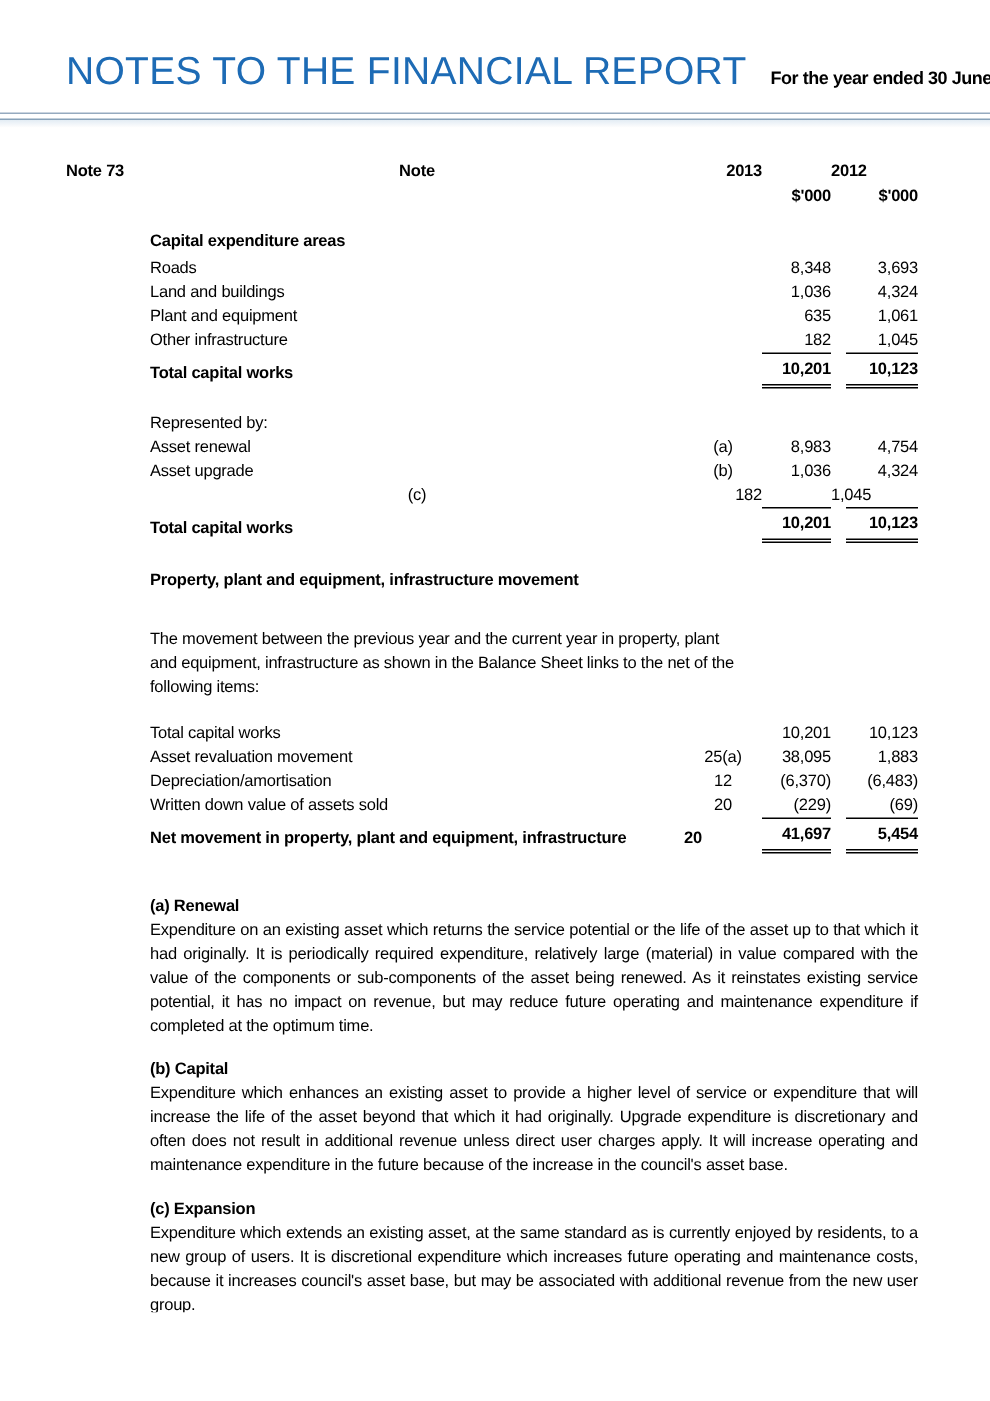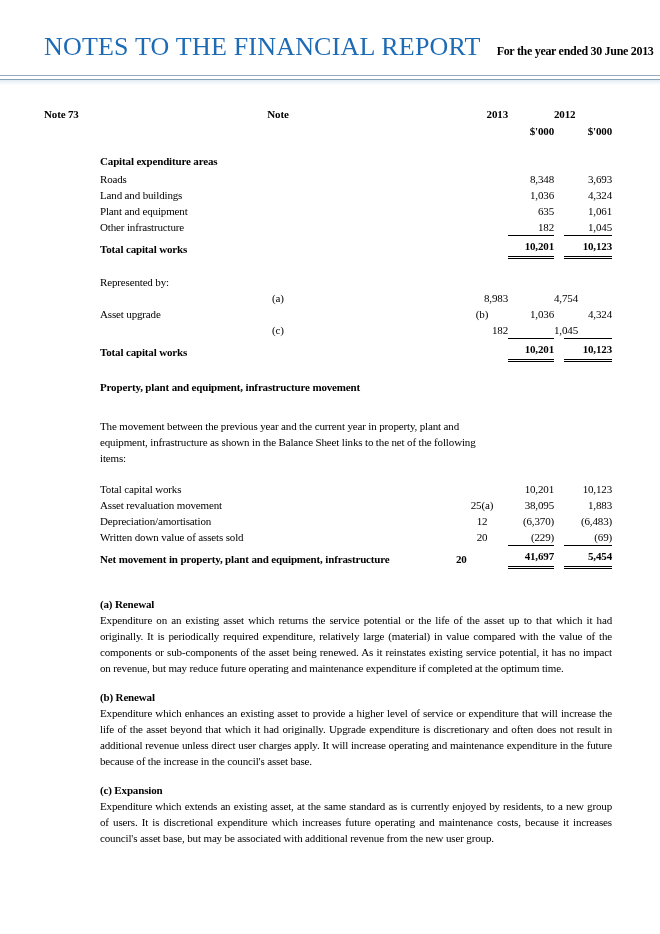--- a/index.html
+++ b/index.html
@@ -1,18 +1,18 @@
 <!DOCTYPE html>
 <html><head>
 <meta charset="utf-8">
 <style>
   html,body { margin:0; padding:0; background:#fff; }
   .page {
     position:relative; width:660px; height:875px; background:#ffffff;
-    font-family:Liberation Serif, serif; color:#000; overflow:hidden;
+    font-family:Liberation Sans, sans-serif; color:#000; overflow:hidden;
     margin:0 auto;
   }
   
   .header { padding:34px 34px 0 44px; display:flex; align-items:flex-end; gap:16px; }
   .title  { color:#1d6bb5; font-size:26px; font-weight:400; letter-spacing:0.2px; line-height:1; white-space:nowrap; }
   .period { font-weight:bold; font-size:12px; letter-spacing:-0.3px; padding-bottom:1px; white-space:nowrap; }
   .rule   { margin-top:15px; height:3px; border-top:1px solid #95aabf; border-bottom:1px solid #87a1b8; background:#fff; }
   .rule-tint { height:5px; background:linear-gradient(#e3ecf4,#fefefe); }
 
   
@@ -126,20 +126,21 @@
 
     <div class="sec2">
       <div class="grid-row">
         <div class="cell-label">Represented by:</div>
         <div></div>
           <div></div>
           <div></div>
           <div></div>
       </div>
       <div class="grid-row">
+        <div class="cell-label">Asset renewal</div>
         <div class="cell-note">(a)</div>
         <div class="cell-num">8,983</div>
         <div></div>
         <div class="cell-num">4,754</div>
       </div>
       <div class="grid-row">
         <div class="cell-label">Asset upgrade</div>
         <div class="cell-note">(b)</div>
         <div class="cell-num">1,036</div>
         <div></div>
@@ -200,21 +201,21 @@
         <div class="cell-num">5,454</div>
       </div>
     </div>
 
     <div class="defs">
       <div class="def">
         <div class="def-head">(a) Renewal</div>
         <div class="def-body">Expenditure on an existing asset which returns the service potential or the life of the asset up to that which it had originally. It is periodically required expenditure, relatively large (material) in value compared with the value of the components or sub-components of the asset being renewed. As it reinstates existing service potential, it has no impact on revenue, but may reduce future operating and maintenance expenditure if completed at the optimum time.</div>
       </div>
       <div class="def">
-        <div class="def-head">(b) Renewal</div>
+        <div class="def-head">(b) Capital</div>
         <div class="def-body">Expenditure which enhances an existing asset to provide a higher level of service or expenditure that will increase the life of the asset beyond that which it had originally. Upgrade expenditure is discretionary and often does not result in additional revenue unless direct user charges apply. It will increase operating and maintenance expenditure in the future because of the increase in the council's asset base.</div>
       </div>
       <div class="def">
         <div class="def-head">(c) Expansion</div>
         <div class="def-body">Expenditure which extends an existing asset, at the same standard as is currently enjoyed by residents, to a new group of users. It is discretional expenditure which increases future operating and maintenance costs, because it increases council's asset base, but may be associated with additional revenue from the new user group.</div>
       </div>
     </div>
   </div>
 
   <div class="footer">

